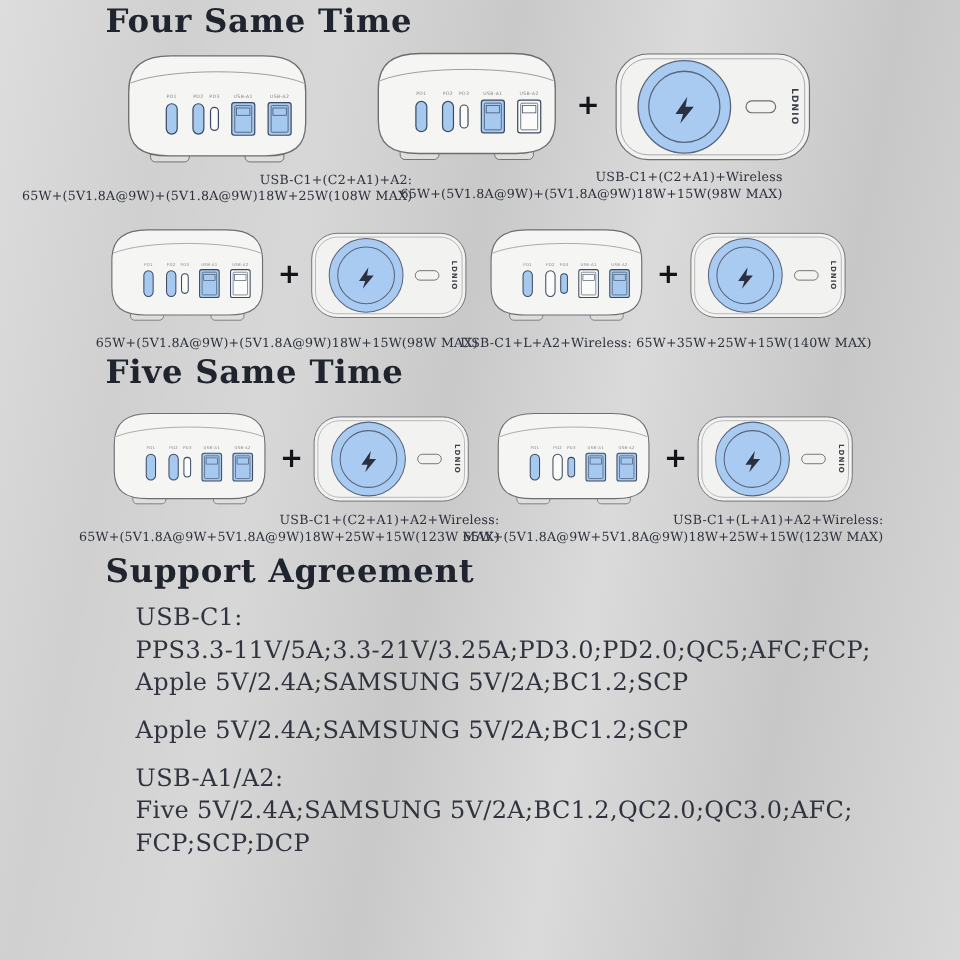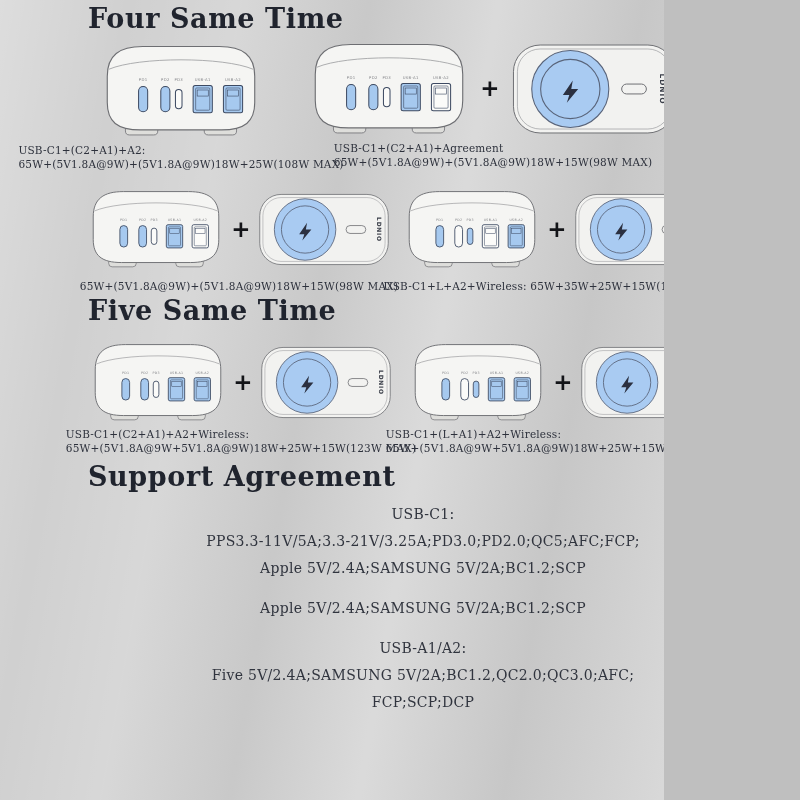--- a/index.html
+++ b/index.html
@@ -1,17 +1,17 @@
 <!DOCTYPE html>
 <html style="--c-bg: #d0d0d0; --c-heading: #20242e; --c-text: #30343e; --c-caption: #2d313c; --c-plus: #131418; --c-label: #85868a;"><head>
 <meta charset="utf-8">
 <style>
   html,body{margin:0;padding:0;background:#bfbfbf;}
   .canvas{
-    position:relative;width:664px;height:800px;overflow:hidden;
+    position:relative;width:800px;height:800px;overflow:hidden;
     background:
       linear-gradient(100deg,
         rgba(255,255,255,.28) 0%, rgba(255,255,255,0) 16%,
         rgba(255,255,255,.16) 30%, rgba(0,0,0,.035) 46%,
         rgba(255,255,255,.22) 62%, rgba(0,0,0,.045) 80%,
         rgba(255,255,255,.18) 100%),
       var(--c-bg,#d0d0d0);
     font-family:"DejaVu Serif", serif;
   }
   .heading{
@@ -19,21 +19,21 @@
     letter-spacing:.6px;color:var(--c-heading,#20242e);white-space:nowrap;
   }
   #h-four{top:3px;left:88px}
   #h-five{top:295px;left:88px}
   #h-support{top:461px;left:88px}
 
   .group{position:absolute;margin:0;display:flex;flex-direction:column;align-items:center;}
   .devices{display:flex;align-items:center;justify-content:center;}
   .plus{font-family:"DejaVu Sans",sans-serif;font-weight:bold;font-size:23px;
         color:var(--c-plus,#131418);line-height:1;margin:0 6px;}
-  .caption{font-size:10.5px;color:var(--c-caption,#2d313c);text-align:left;
+  .caption{font-size:10.5px;color:var(--c-caption,#2d313c);text-align:right;
            line-height:14px;margin-top:2px;letter-spacing:.2px;white-space:nowrap;}
 
   #g1{left:48px;top:40px;width:266px}
   #g2{left:300px;top:38px;width:386px}
   #g3{left:78px;top:186px;width:322px}
   #g4{left:398px;top:186px;width:314px}
   #g5{left:78px;top:339px;width:326px}
   #g6{left:401px;top:339px;width:320px}
 
   #g1 .charger-svg,#g2 .charger-svg{width:162px;height:101px}
@@ -41,22 +41,22 @@
   #g2 .plus{margin:0 10px}
   #g3 .charger-svg,#g4 .charger-svg,#g5 .charger-svg,#g6 .charger-svg{width:138px;height:86px}
   #g3 .pad-svg,#g4 .pad-svg,#g5 .pad-svg,#g6 .pad-svg{width:134px;height:77px}
   #g3 .caption,#g4 .caption{margin-top:7px}
 
   .plbl{font-size:3.8px;fill:var(--c-label,#85868a);text-anchor:middle;
         font-family:"DejaVu Sans",sans-serif;letter-spacing:.3px;}
 
   #specs{position:absolute;left:113px;top:501px;width:620px}
   .spec-block{margin-bottom:13px}
-  .spec-line{font-size:14px;line-height:27px;color:var(--c-text,#30343e);
-             letter-spacing:.3px;white-space:nowrap;text-align:center;}
+  .spec-line{font-size:20px;line-height:27px;color:var(--c-text,#30343e);
+             letter-spacing:.3px;white-space:nowrap;}
 </style>
 </head>
 <body>
 
 <div class="canvas">
   <h1 class="heading" id="h-four">Four Same Time</h1>
 
   <figure class="group" id="g1">
       <div class="devices">
         <svg class="charger-svg" viewBox="0 0 160 100">
@@ -120,21 +120,21 @@
     <rect x="3.5" y="4" width="163" height="89" rx="27" fill="#f2f2f0" stroke="#6d6e72" stroke-width="1"></rect>
     <rect x="7.5" y="8" width="155" height="81" rx="23" fill="none" stroke="#9a9b9e" stroke-width="0.7"></rect>
     <circle cx="61" cy="48.5" r="39" fill="#a9cbf2" stroke="#59647a" stroke-width="1.1"></circle>
     <circle cx="61" cy="48.5" r="30" fill="none" stroke="#59647a" stroke-width="1.1"></circle>
     <path d="M63.5 40 L53.5 54.5 L60 54.5 L57.5 62.5 L69 48.5 L62 48.5 Z" fill="#2b3040"></path>
     <rect x="113" y="43.5" width="25" height="10" rx="5" fill="#f2f2f0" stroke="#6d6e72" stroke-width="1"></rect>
     <text x="152" y="48.5" transform="rotate(90 152 48.5)" text-anchor="middle" font-size="7.5" letter-spacing="1" font-weight="bold" fill="#3c404a" font-family="DejaVu Sans, sans-serif">LDNIO</text>
   </svg>
       </div>
       <figcaption class="caption">
-        <div class="cap-line">USB-C1+(C2+A1)+Agreement</div>
+        <div class="cap-line">USB-C1+(C2+A1)+Wireless</div>
         <div class="cap-line">65W+(5V1.8A@9W)+(5V1.8A@9W)18W+15W(98W MAX)</div>
       </figcaption>
     </figure>
   <figure class="group" id="g3">
       <div class="devices">
         <svg class="charger-svg" viewBox="0 0 160 100">
     <rect x="25" y="84" width="32" height="10" rx="4" fill="#dededb" stroke="#6d6e72" stroke-width="0.8"></rect>
     <rect x="103" y="84" width="32" height="10" rx="4" fill="#dededb" stroke="#6d6e72" stroke-width="0.8"></rect>
     <path d="M7 36 C7 15 19 6.5 42 6.5 L118 6.5 C141 6.5 153 15 153 36 L153 62 C153 81 143 89 120 89 L40 89 C17 89 7 81 7 62 Z" fill="#f5f5f3" stroke="#6d6e72" stroke-width="1.1"></path>
     <path d="M8.5 29 C38 16.5 122 16.5 151.5 29" fill="none" stroke="#9a9b9e" stroke-width="0.8"></path>

